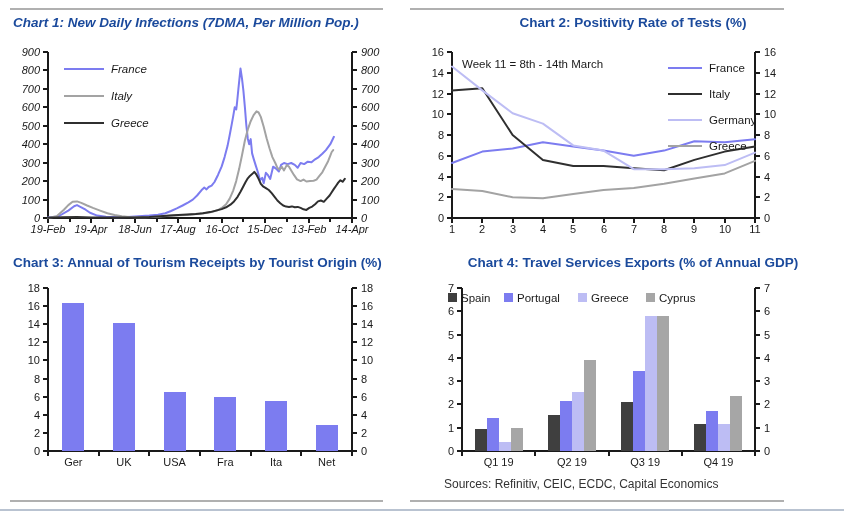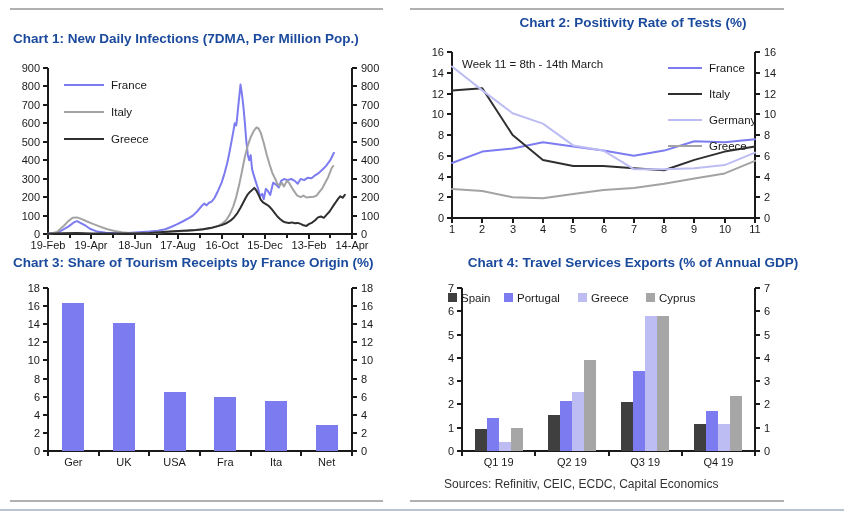--- a/index.html
+++ b/index.html
@@ -16,21 +16,21 @@
   .sources{position:absolute;left:444px;top:477px;font-size:12px;color:#333333;}
   svg text{font-family:"Liberation Sans",sans-serif;}
 </style>
 </head>
 <body>
 
 <div id="page">
   <div class="hrule" style="left:10px;top:8px;width:373px;"></div>
   <div class="hrule" style="left:410px;top:8px;width:374px;"></div>
 
-  <div class="panel" style="left:0;top:28px;">
+  <div class="panel" style="left:0;top:12px;font-style:italic;">
     <div class="chart-title left">Chart 1: New Daily Infections (7DMA, Per Million Pop.)</div>
     <div><svg viewBox="0 0 422 212" width="422" height="212">
           <g shape-rendering="crispEdges">
             <line x1="48" y1="16" x2="48" y2="182" stroke="#1a1a1a" stroke-width="2"></line>
             <line x1="352" y1="16" x2="352" y2="182" stroke="#1a1a1a" stroke-width="2"></line>
             <line x1="47" y1="182" x2="353" y2="182" stroke="#1a1a1a" stroke-width="2"></line>
             <line x1="43" y1="182" x2="48" y2="182" stroke="#1a1a1a" stroke-width="1.4"></line>
             <line x1="352" y1="182" x2="357" y2="182" stroke="#1a1a1a" stroke-width="1.4"></line>
             <line x1="43" y1="164" x2="48" y2="164" stroke="#1a1a1a" stroke-width="1.4"></line>
             <line x1="352" y1="164" x2="357" y2="164" stroke="#1a1a1a" stroke-width="1.4"></line>
@@ -182,21 +182,21 @@
           <text x="287" y="62" text-anchor="start" font-size="11.5" fill="#1a1a1a">Italy</text>
           <line x1="246" y1="84" x2="280" y2="84" stroke="#bdbdf4" stroke-width="2.2"></line>
           <text x="287" y="88" text-anchor="start" font-size="11.5" fill="#1a1a1a">Germany</text>
           <line x1="246" y1="110" x2="280" y2="110" stroke="#a3a3a3" stroke-width="2.2"></line>
           <text x="287" y="114" text-anchor="start" font-size="11.5" fill="#1a1a1a">Greece</text>
           <text x="40" y="32" text-anchor="start" font-size="11.5" fill="#1a1a1a">Week 11 = 8th - 14th March</text>
         </svg></div>
   </div>
 
   <div class="panel" style="left:0;top:252px;">
-    <div class="chart-title left">Chart 3: Share of Tourism Receipts by France Origin (%)</div>
+    <div class="chart-title left">Chart 3: Annual of Tourism Receipts by Tourist Origin (%)</div>
     <div><svg viewBox="0 0 422 196" width="422" height="196">
           <g shape-rendering="crispEdges">
             <line x1="48" y1="12" x2="48" y2="175" stroke="#1a1a1a" stroke-width="2"></line>
             <line x1="352" y1="12" x2="352" y2="175" stroke="#1a1a1a" stroke-width="2"></line>
             <line x1="47" y1="175" x2="353" y2="175" stroke="#1a1a1a" stroke-width="2"></line>
             <line x1="43" y1="175" x2="48" y2="175" stroke="#1a1a1a" stroke-width="1.4"></line>
             <line x1="352" y1="175" x2="357" y2="175" stroke="#1a1a1a" stroke-width="1.4"></line>
             <line x1="43" y1="157" x2="48" y2="157" stroke="#1a1a1a" stroke-width="1.4"></line>
             <line x1="352" y1="157" x2="357" y2="157" stroke="#1a1a1a" stroke-width="1.4"></line>
             <line x1="43" y1="139" x2="48" y2="139" stroke="#1a1a1a" stroke-width="1.4"></line>

